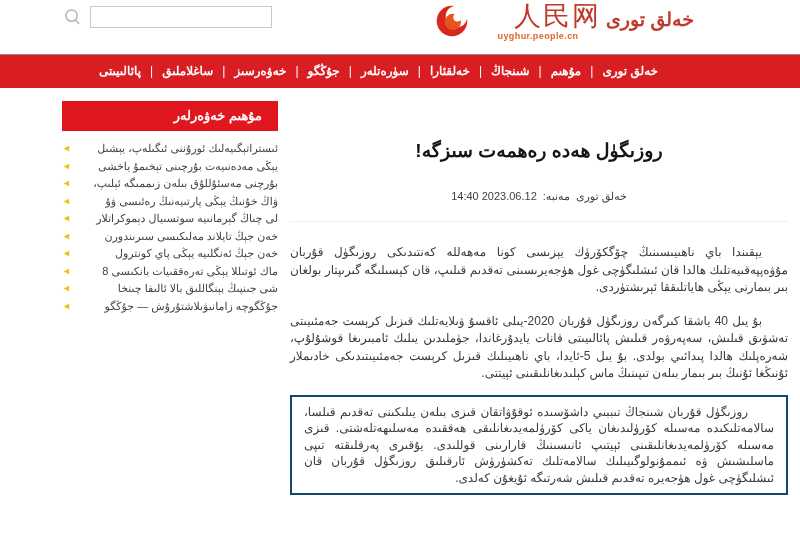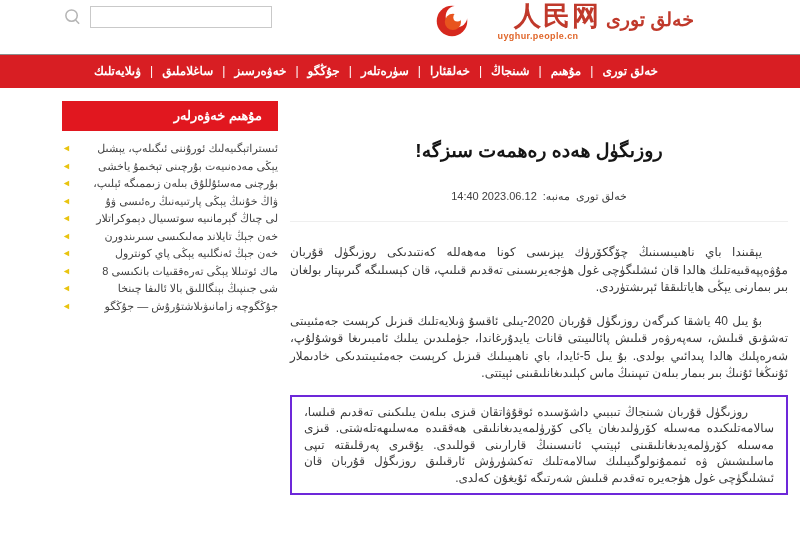--- a/index.html
+++ b/index.html
@@ -4,21 +4,21 @@
 <style>
   html,body{margin:0;padding:0;background:#fff;}
   body{width:800px;height:539px;overflow:hidden;font-family:"Liberation Sans",sans-serif;position:relative;}
 
   
   .header{position:relative;height:54px;background:#fff;}
   .search{position:absolute;left:63px;top:6px;display:flex;align-items:center;gap:8px;}
   .search-input{width:172px;height:20px;border:1px solid #c9c9c9;outline:none;font-size:12px;padding:0 4px;}
   .logo{position:absolute;right:106px;top:3px;display:flex;align-items:flex-start;gap:5px;cursor:pointer;}
   .logo-cnwrap{display:flex;flex-direction:column;align-items:center;line-height:1;}
-  .logo-cn{font-size:27px;font-weight:bold;color:#c0392b;letter-spacing:2px;margin-left:39px;}
+  .logo-cn{font-size:27px;font-weight:normal;color:#c0392b;letter-spacing:2px;margin-left:39px;}
   .logo-url{font-size:9px;color:#e0662a;margin-top:2px;letter-spacing:.4px;font-weight:bold;}
   .logo-uy{font-size:19px;color:#c0392b;font-weight:bold;margin-top:5px;direction:rtl;}
 
   
   .nav{height:33px;background:#d81e23;border-top:1px solid #8c8c8c;}
   .nav ul{list-style:none;margin:0;padding:0 142px 0 0;direction:rtl;display:flex;}
   .nav li{color:#fff;font-size:12px;font-weight:bold;line-height:33px;cursor:pointer;white-space:nowrap;}
   .nav li + li::before{content:"|";margin:0 9px;font-weight:normal;color:#ffffff;cursor:default;}
 
   
@@ -31,21 +31,21 @@
   .side-item-text{flex:1;direction:rtl;text-align:right;white-space:nowrap;overflow:hidden;}
 
   .main{margin-left:12px;width:498px;flex:0 0 auto;}
   .title{margin:38px 0 4px;text-align:center;font-size:19px;font-weight:700;color:#151515;direction:rtl;}
   .meta{margin-top:28px;display:flex;justify-content:center;gap:6px;font-size:11px;color:#404040;}
   .meta span{unicode-bidi:isolate;}
   .meta-rule{margin-top:18px;border-bottom:1px solid #efefef;}
   .body-p{margin:0;direction:rtl;text-align:justify;font-size:12px;line-height:17.5px;color:#3b3b3b;text-indent:26px;}
   .p1{margin-top:22px;}
   .p2{margin-top:16px;}
-  .redbox{margin-top:12px;border:2px solid #6d28d9;padding:7px 12px;}
+  .redbox{margin-top:12px;border:2px solid #0c4a6e;padding:7px 12px;}
   .redbox .body-p{line-height:16.5px;margin-top:0;}
 </style>
 </head>
 <body>
 
 <div class="header">
   <div class="search">
     <svg width="19" height="19" viewBox="0 0 20 20">
       <circle cx="9" cy="8" r="6" fill="none" stroke="#b5b5b5" stroke-width="1.6"></circle>
       <line x1="13.2" y1="12.6" x2="17" y2="16.5" stroke="#b5b5b5" stroke-width="1.6"></line>
@@ -71,21 +71,21 @@
 <div class="nav">
   <ul>
     <li>خەلق تورى</li>
     <li>مۇھىم</li>
     <li>شىنجاڭ</li>
     <li>خەلقئارا</li>
     <li>سۈرەتلەر</li>
     <li>جۇڭگو</li>
     <li>خەۋەرسىز</li>
     <li>ساغلاملىق</li>
-    <li>ۋىلايەتلىك</li>
+    <li>پائالىيىتى</li>
   </ul>
 </div>
 
 <div class="content">
 
   <div class="aside">
     <div class="side-head">مۇھىم خەۋەرلەر</div>
     <ul class="side-list">
       <li>
         <span class="bullet">◄</span>

